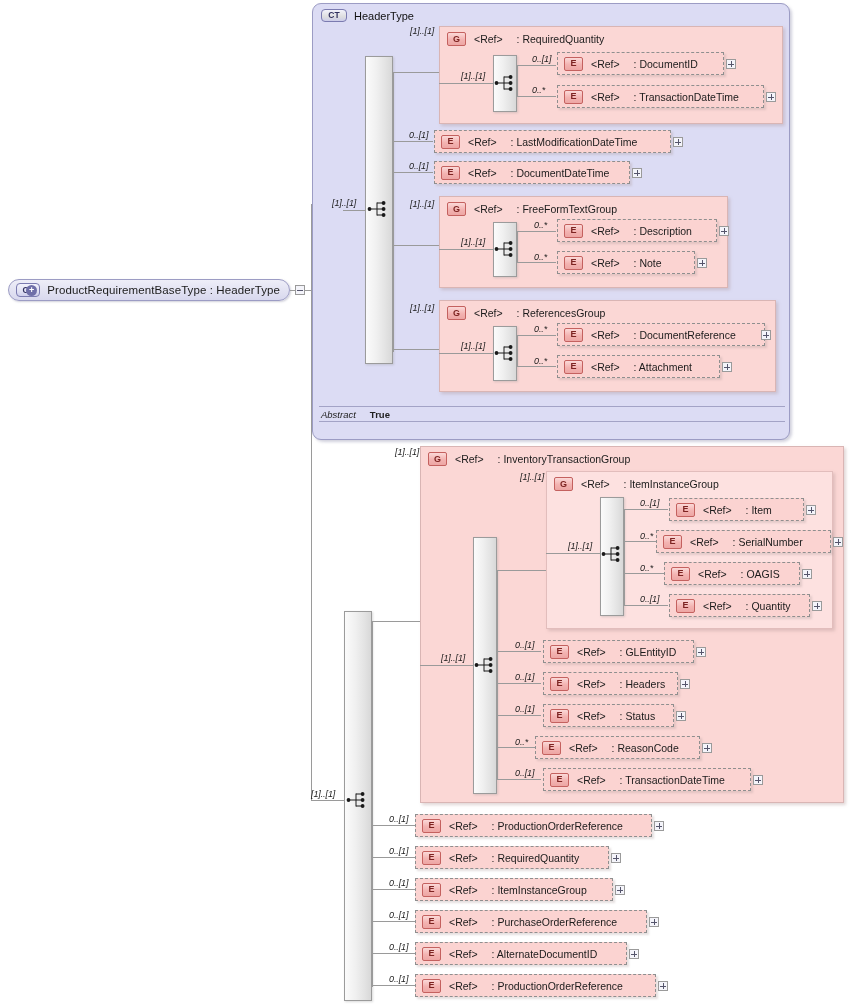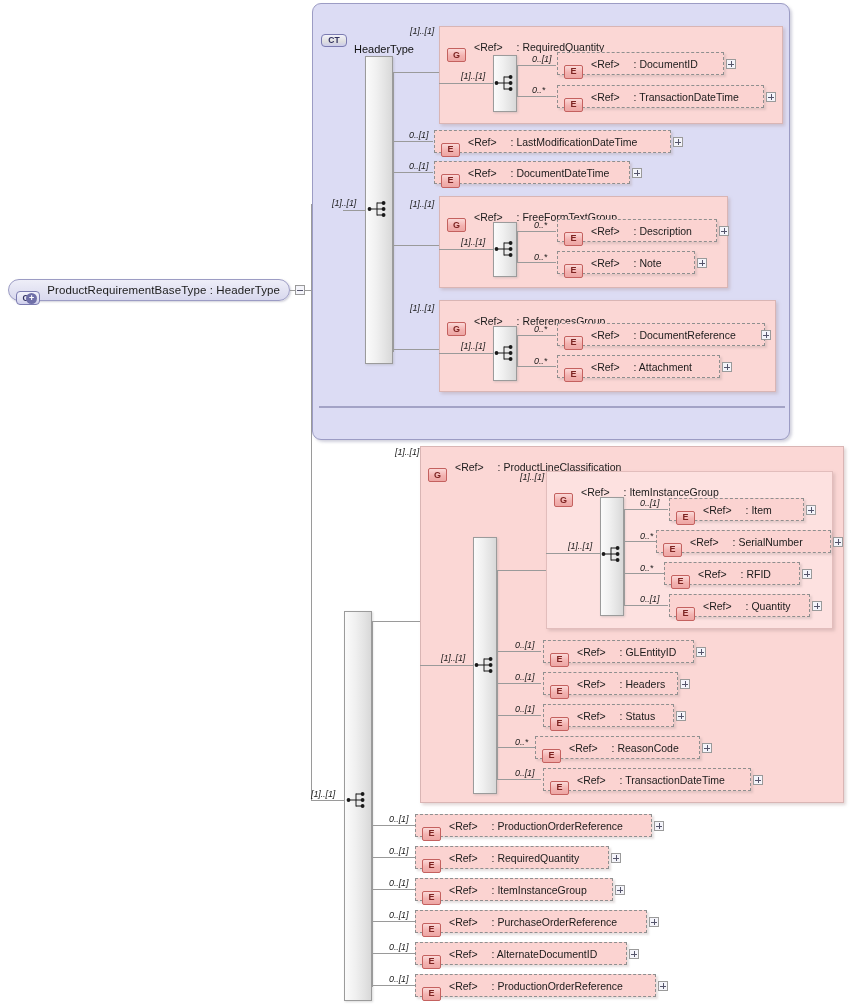--- a/index.html
+++ b/index.html
@@ -21,21 +21,21 @@
     background:linear-gradient(to bottom,#eeeef8 0%,#e2e2f2 55%,#d8d8ee 100%);
     box-shadow:1px 1px 2px rgba(120,120,150,.35);
     display:flex;align-items:center;padding:0 9px 0 7px;
     white-space:nowrap;
   }
   .rootnode .lbl{font-size:11.5px;color:#1b1b1b;margin-left:7px;letter-spacing:.1px;}
 
   
   .badge{
     box-sizing:border-box;display:inline-flex;align-items:center;justify-content:center;
-    font-size:9.5px;font-weight:bold;line-height:1;margin-top:16px;
+    font-size:9.5px;font-weight:bold;line-height:1;
   }
   .badge-ct{
     width:26px;height:13px;border:1px solid #7b7bb0;border-radius:4px;
     background:linear-gradient(to bottom,#f2f2fb,#dededf 60%,#ccccea);
     color:#30305e;font-size:8.5px;
   }
   .badge-ct-plus{
     width:34px;height:14px;border:1px solid #7b7bb0;border-radius:4px;
     background:linear-gradient(to bottom,#f3f3fc,#e1e1f3 60%,#cfcfec);
     color:#30305e;font-size:8.5px;position:relative;
@@ -65,21 +65,21 @@
   
   .ctbox{
     position:absolute;box-sizing:border-box;
     border:1px solid #9c9cc4;border-radius:9px;
     background:#dcdcf4;
     box-shadow:2px 2px 3px rgba(140,140,170,.40);
   }
   .ctbox .cthead{
     position:absolute;left:8px;top:5px;display:flex;align-items:center;white-space:nowrap;
   }
-  .ctbox .cthead .ctname{font-size:11px;color:#111;margin-left:7px;margin-top:34px;}
+  .ctbox .cthead .ctname{font-size:11px;color:#111;margin-left:7px;}
   .ctfooter{
     position:absolute;left:6px;right:6px;box-sizing:border-box;
   }
   .ctfooter .sep{border-top:1px solid #a3a3c6;}
   .ctfooter .row1{display:flex;align-items:center;height:14px;padding-left:2px;}
   .ctfooter .ab{font-size:9.5px;font-style:italic;color:#222;}
   .ctfooter .abv{font-size:9.5px;color:#222;margin-left:14px;font-weight:bold;}
   .ctfooter .ann{
     font-size:9.5px;font-style:italic;color:#222;padding-left:2px;padding-top:2px;white-space:nowrap;
   }
@@ -144,20 +144,24 @@
   <div class="ln-h" style="left:311px;top:800px;width:33px;"></div>
 
   <div class="ctbox" style="left:312px;top:3px;width:478px;height:437px;">
     <div class="cthead">
       <span class="badge badge-ct">CT</span>
       <span class="ctname">HeaderType</span>
     </div>
 
     <div class="ctfooter" style="left:6px;top:402px;width:466px;">
       <div class="sep"></div>
+      <div class="row1">
+        <span class="ab">Abstract</span>
+        <span class="abv">True</span>
+      </div>
       <div class="sep"></div>
     </div>
   </div>
 
   <div class="seqbar" style="left:365px;top:56px;width:28px;height:308px;"></div>
   <svg class="seqicon" style="left:367px;top:200px;" viewBox="0 0 24 18">
     <circle cx="2.5" cy="9" r="1.9" fill="#1a1a1a"></circle>
     <line x1="4" y1="9" x2="10" y2="9" stroke="#1a1a1a" stroke-width="1"></line>
     <line x1="10" y1="2.5" x2="10" y2="15.5" stroke="#1a1a1a" stroke-width="1"></line>
     <line x1="10" y1="3" x2="15" y2="3" stroke="#1a1a1a" stroke-width="1"></line>
@@ -336,21 +340,21 @@
   <div class="occ" style="left:311px;top:789px;">[1]..[1]</div>
 
   <div class="ln-v" style="left:372px;top:621px;height:366px;"></div>
 
   <div class="ln-h" style="left:372px;top:621px;width:48px;"></div>
   <div class="occ" style="left:395px;top:447px;">[1]..[1]</div>
   <div class="gbox" style="left:420px;top:446px;width:424px;height:357px;">
     <div class="ghead">
       <span class="badge badge-g">G</span>
       <span class="ref">&lt;Ref&gt;</span>
-      <span class="gname">: ProductLineClassification</span>
+      <span class="gname">: InventoryTransactionGroup</span>
     </div>
   </div>
 
   <div class="seqbar" style="left:473px;top:537px;width:24px;height:257px;"></div>
   <svg class="seqicon" style="left:474px;top:656px;" viewBox="0 0 24 18">
     <circle cx="2.5" cy="9" r="1.9" fill="#1a1a1a"></circle>
     <line x1="4" y1="9" x2="10" y2="9" stroke="#1a1a1a" stroke-width="1"></line>
     <line x1="10" y1="2.5" x2="10" y2="15.5" stroke="#1a1a1a" stroke-width="1"></line>
     <line x1="10" y1="3" x2="15" y2="3" stroke="#1a1a1a" stroke-width="1"></line>
     <line x1="10" y1="9" x2="15" y2="9" stroke="#1a1a1a" stroke-width="1"></line>
@@ -404,21 +408,21 @@
     <span class="ref">&lt;Ref&gt;</span>
     <span class="ename">: SerialNumber</span>
   </div>
   <div class="expbox plus" style="left:833px;top:537px;"></div>
 
   <div class="ln-h" style="left:624px;top:573px;width:44px;"></div>
   <div class="occ" style="left:640px;top:563px;">0..*</div>
   <div class="ebox" style="left:664px;top:562px;width:136px;height:23px;">
     <span class="badge badge-e">E</span>
     <span class="ref">&lt;Ref&gt;</span>
-    <span class="ename">: RFID</span>
+    <span class="ename">: OAGIS</span>
   </div>
   <div class="expbox plus" style="left:802px;top:569px;"></div>
 
   <div class="ln-h" style="left:624px;top:605px;width:44px;"></div>
   <div class="occ" style="left:640px;top:594px;">0..[1]</div>
   <div class="ebox" style="left:669px;top:594px;width:141px;height:23px;">
     <span class="badge badge-e">E</span>
     <span class="ref">&lt;Ref&gt;</span>
     <span class="ename">: Quantity</span>
   </div>

